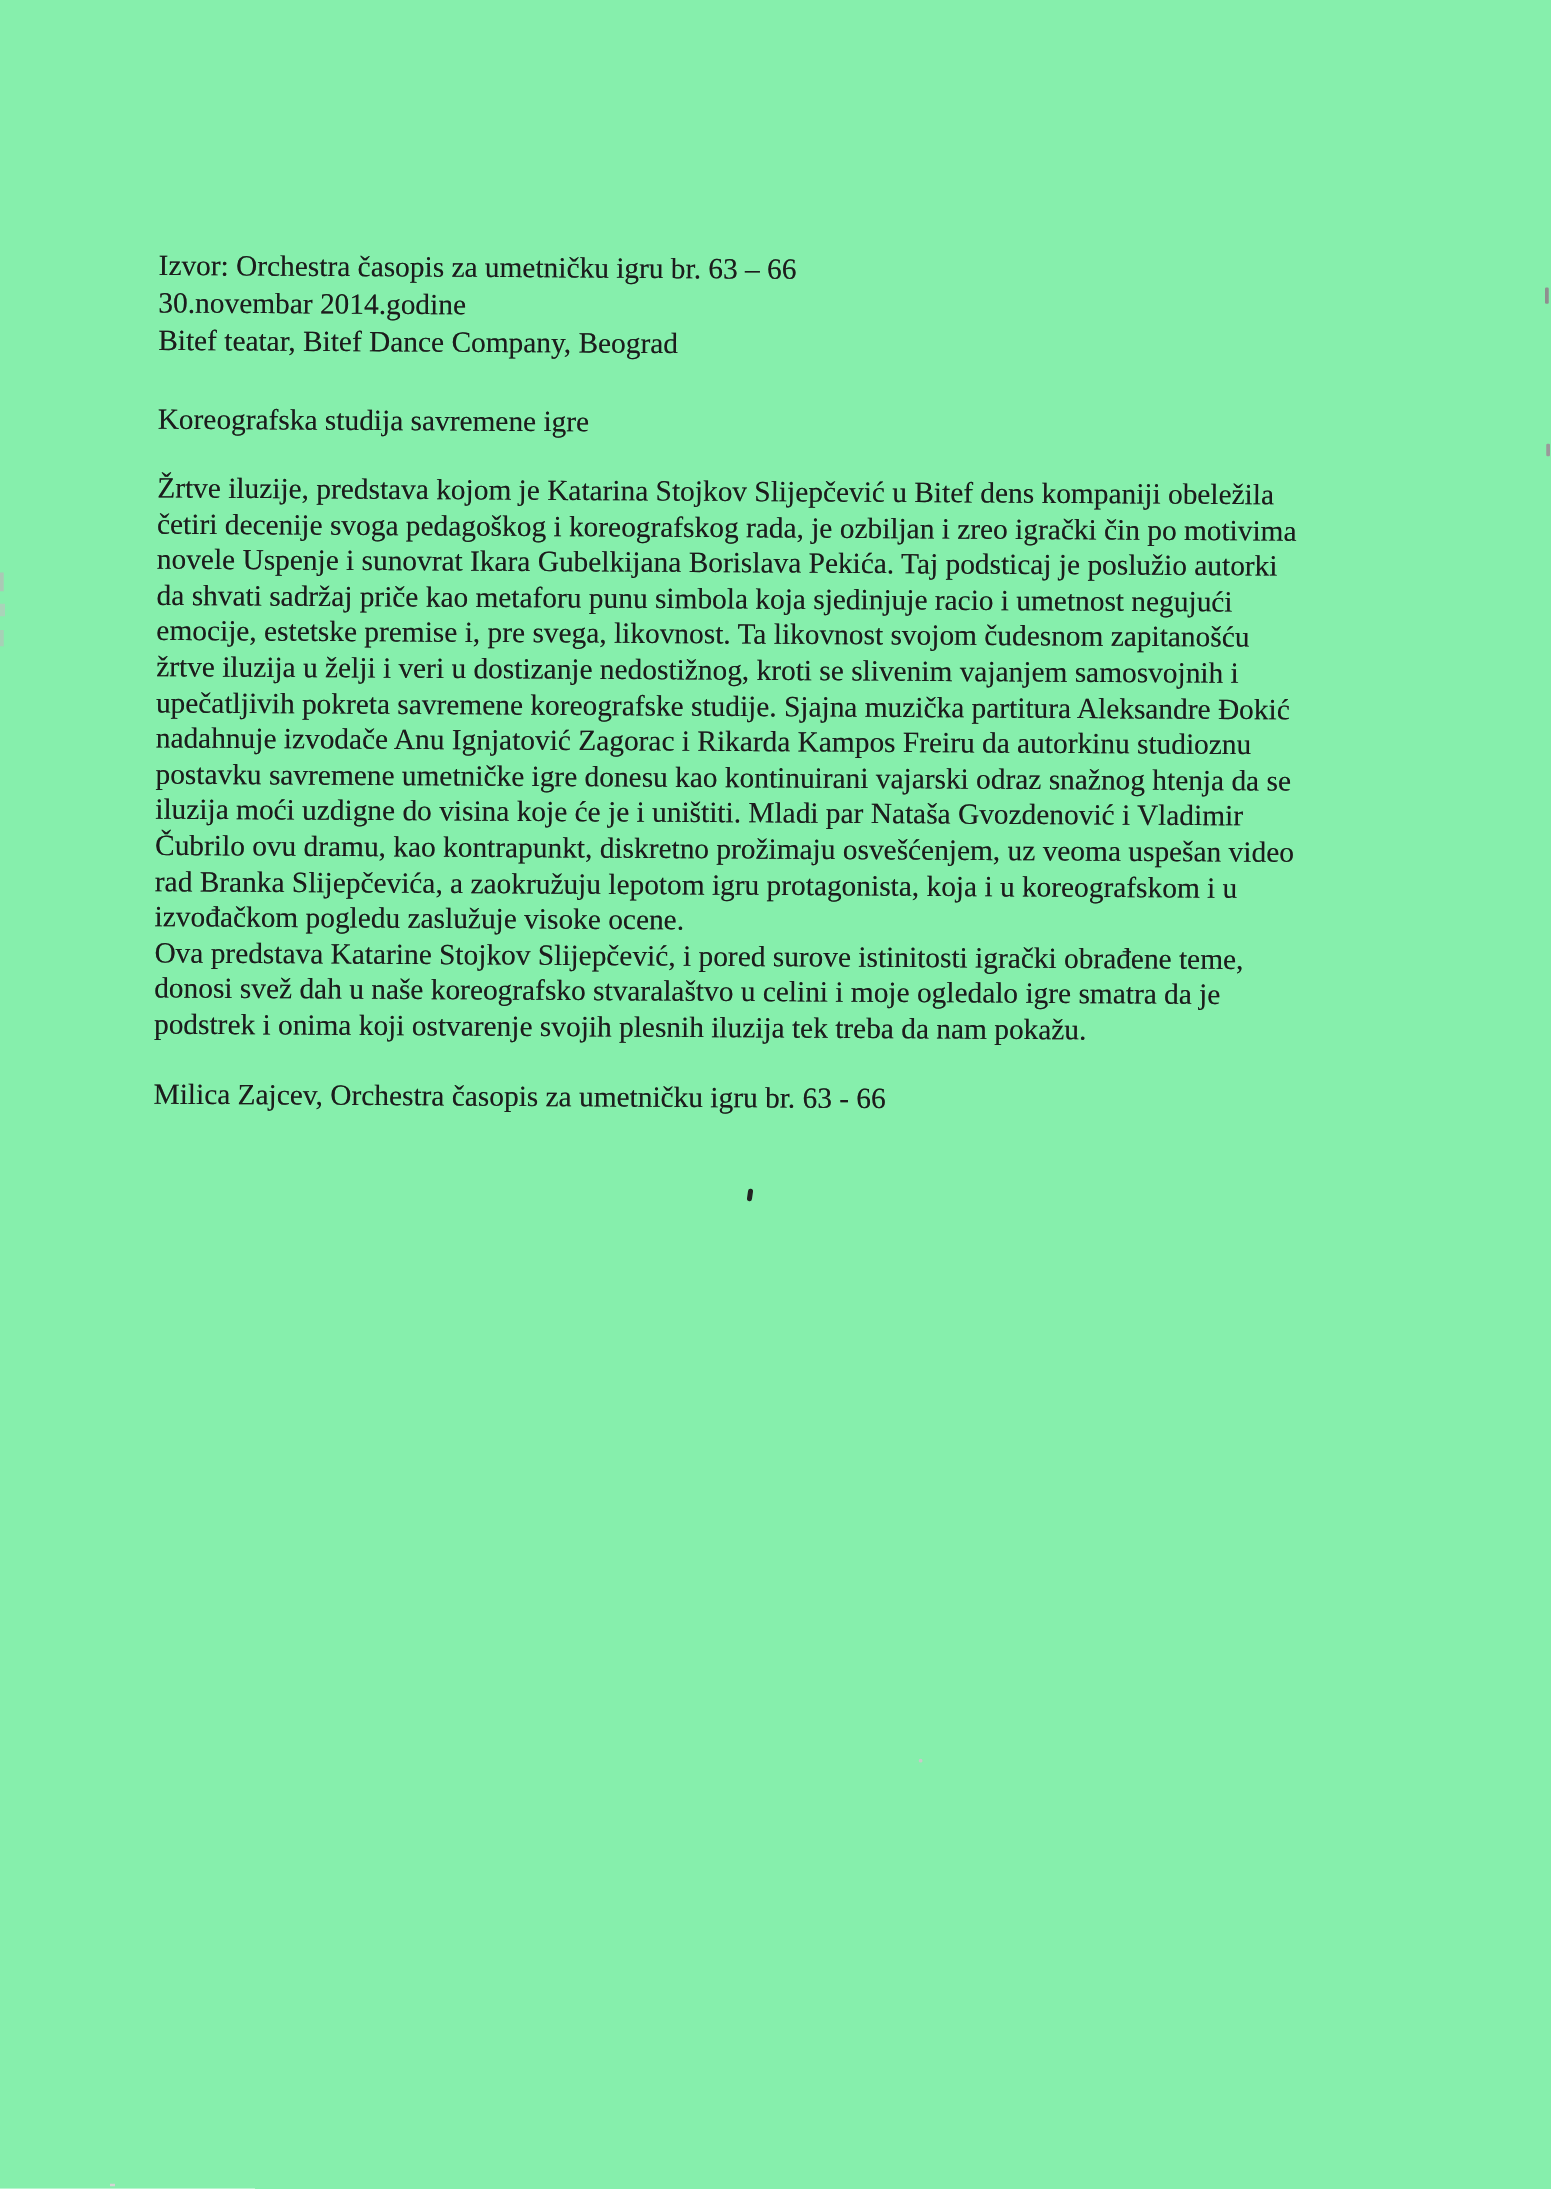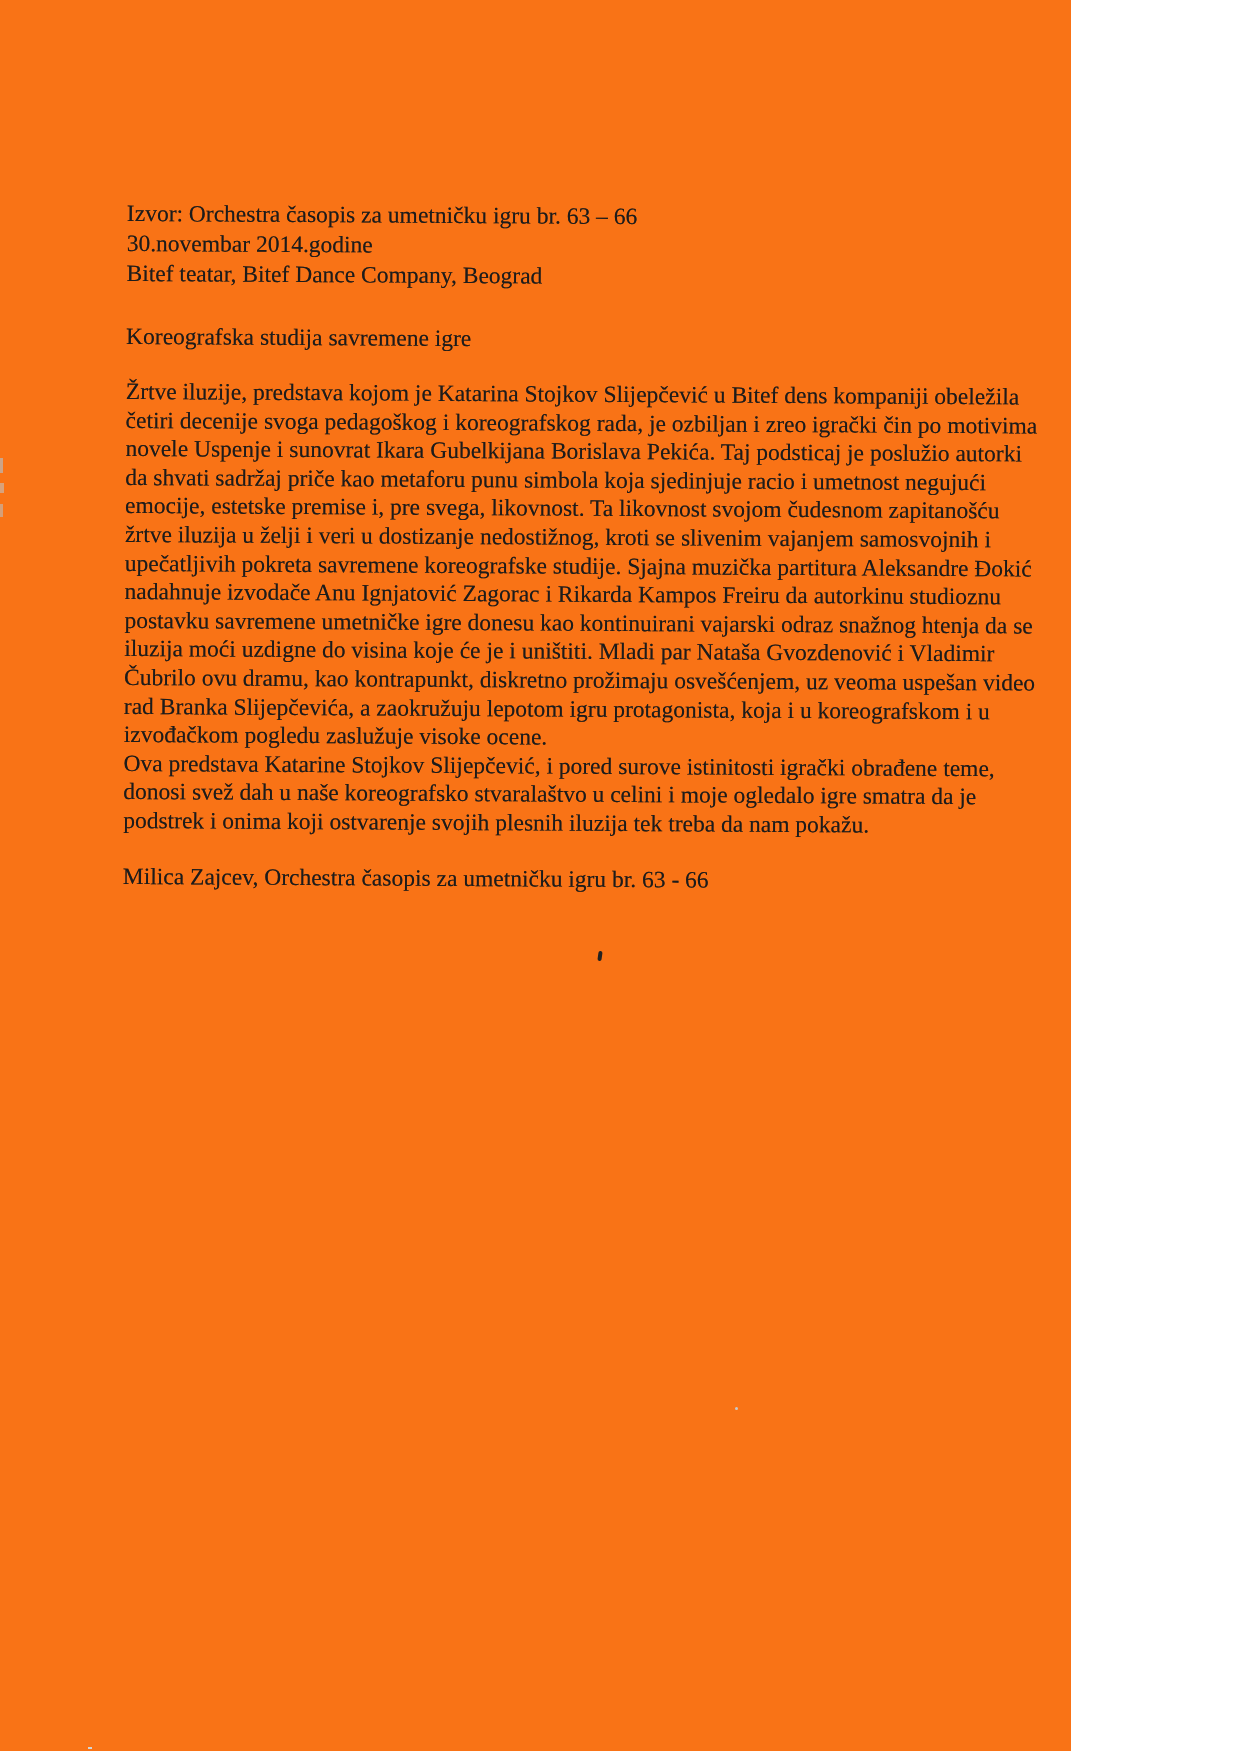--- a/index.html
+++ b/index.html
@@ -2,23 +2,23 @@
 <html><head>
 <meta charset="utf-8">
 <style>
   html, body {
     margin: 0;
     padding: 0;
     background: #ffffff;
   }
   .page {
     position: relative;
-    width: 1071px;
+    width: 1241px;
     height: 1751px;
-    background: #f97316;
+    background: #86efac;
     overflow: hidden;
     font-family: "Liberation Serif", "DejaVu Serif", serif;
     color: #1c1c1c;
   }
   
   .content {
     position: absolute;
     left: 0; top: 0;
     width: 1241px;
     height: 1751px;

